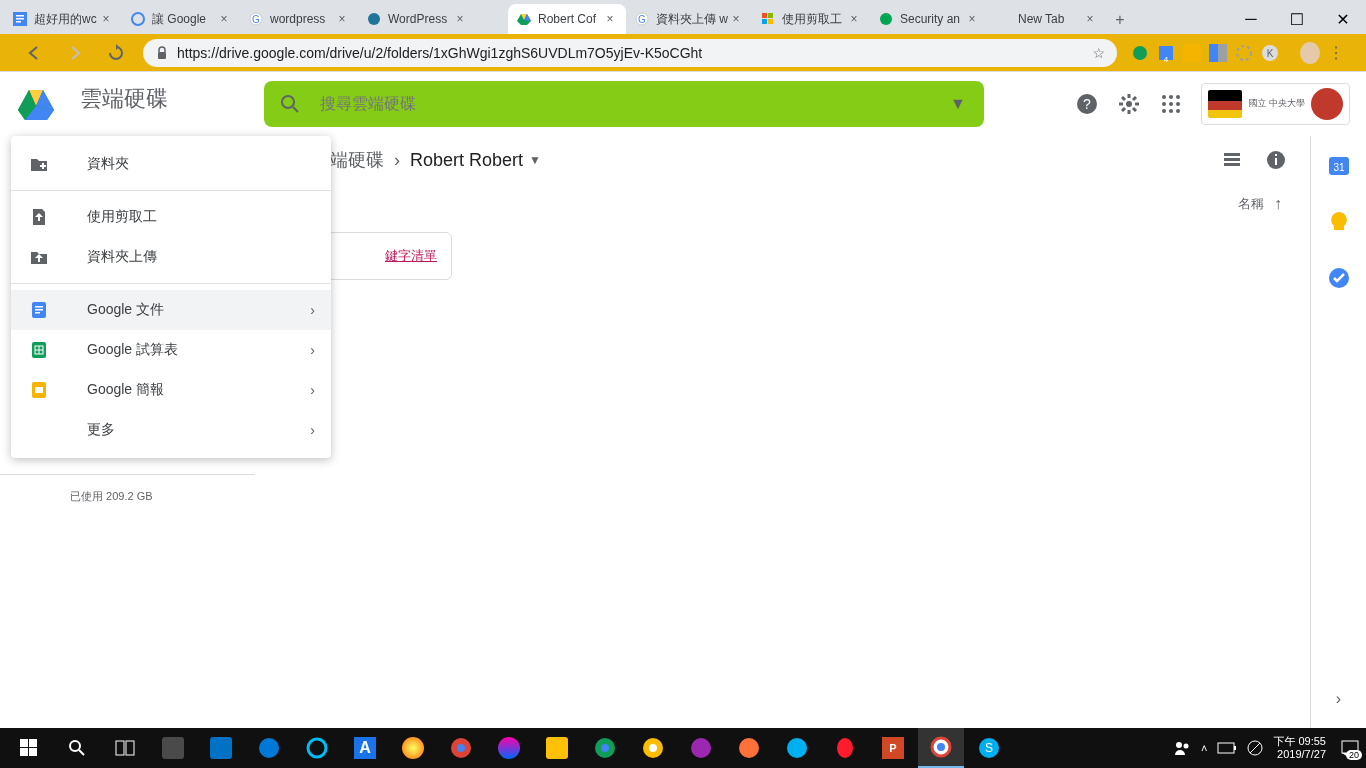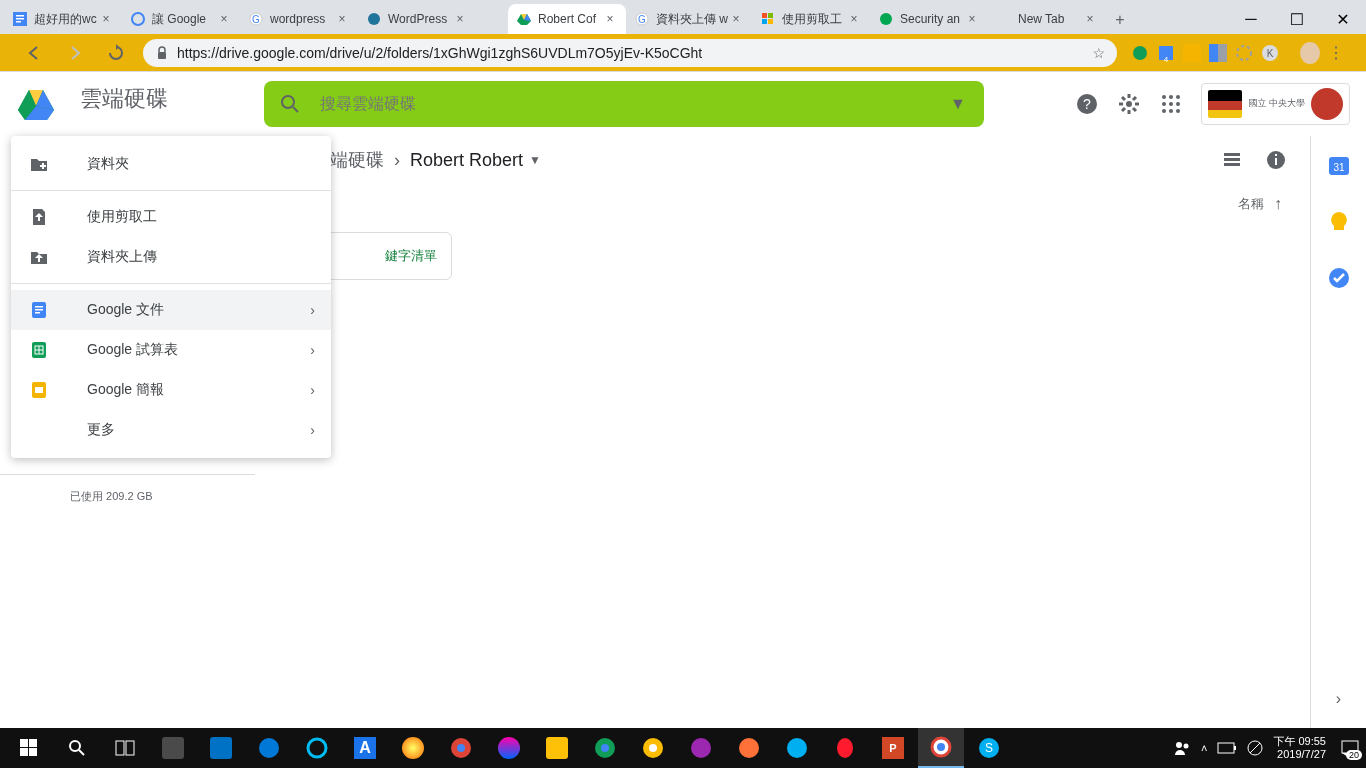--- a/index.html
+++ b/index.html
@@ -49,21 +49,21 @@
   .breadcrumb-row { height:48px; display:flex; align-items:center; padding-right:24px; }
   .crumbs { display:flex; align-items:center; gap:10px; font-size:18px; color:#5f6368; padding-left:74px; }
   .crumbs .chev { color:#5f6368; }
   .crumbs .current { color:#202124; display:flex; align-items:center; gap:6px; }
   .view-controls { margin-left:auto; display:flex; gap:24px; align-items:center; color:#5f6368; }
 
   .col-header-row { height:40px; display:flex; align-items:center; padding:0 28px 0 340px; font-size:13px; color:#5f6368; }
   .col-header-row .name-col { margin-left:auto; display:flex; align-items:center; gap:10px; }
 
   .folder-cards { display:flex; gap:16px; padding:8px 0 0 20px; }
-  .folder-card { width:228px; height:48px; border:1px solid #dadce0; border-radius:6px; display:flex; align-items:center; padding:0 14px; gap:14px; color:#15803d; font-size:13px; }
+  .folder-card { width:228px; height:48px; border:1px solid #dadce0; border-radius:6px; display:flex; align-items:center; padding:0 14px; gap:14px; color:#be185d; font-size:13px;text-decoration:underline; }
   .folder-card.first { width:176px; padding-left:6px; }
   .folder-icon { width:24px; height:24px; display:flex; align-items:center; justify-content:center; }
 
   
   .ctx-menu { position:absolute; left:11px; top:0; width:320px; background:#fff; border-radius:4px; box-shadow:0 2px 10px rgba(0,0,0,0.25); padding:8px 0; z-index:50; }
   .ctx-item { height:40px; display:flex; align-items:center; padding:0 16px; gap:36px; font-size:14px; color:#3c4043; cursor:pointer; }
   .ctx-item:hover, .ctx-item.highlight { background:#f1f3f4; }
   .ctx-item .caret { margin-left:auto; color:#5f6368; }
   .ctx-sep { height:1px; background:#e0e0e0; margin:6px 0; }
   .ctx-icon { width:24px; height:24px; display:flex; align-items:center; justify-content:center; }

